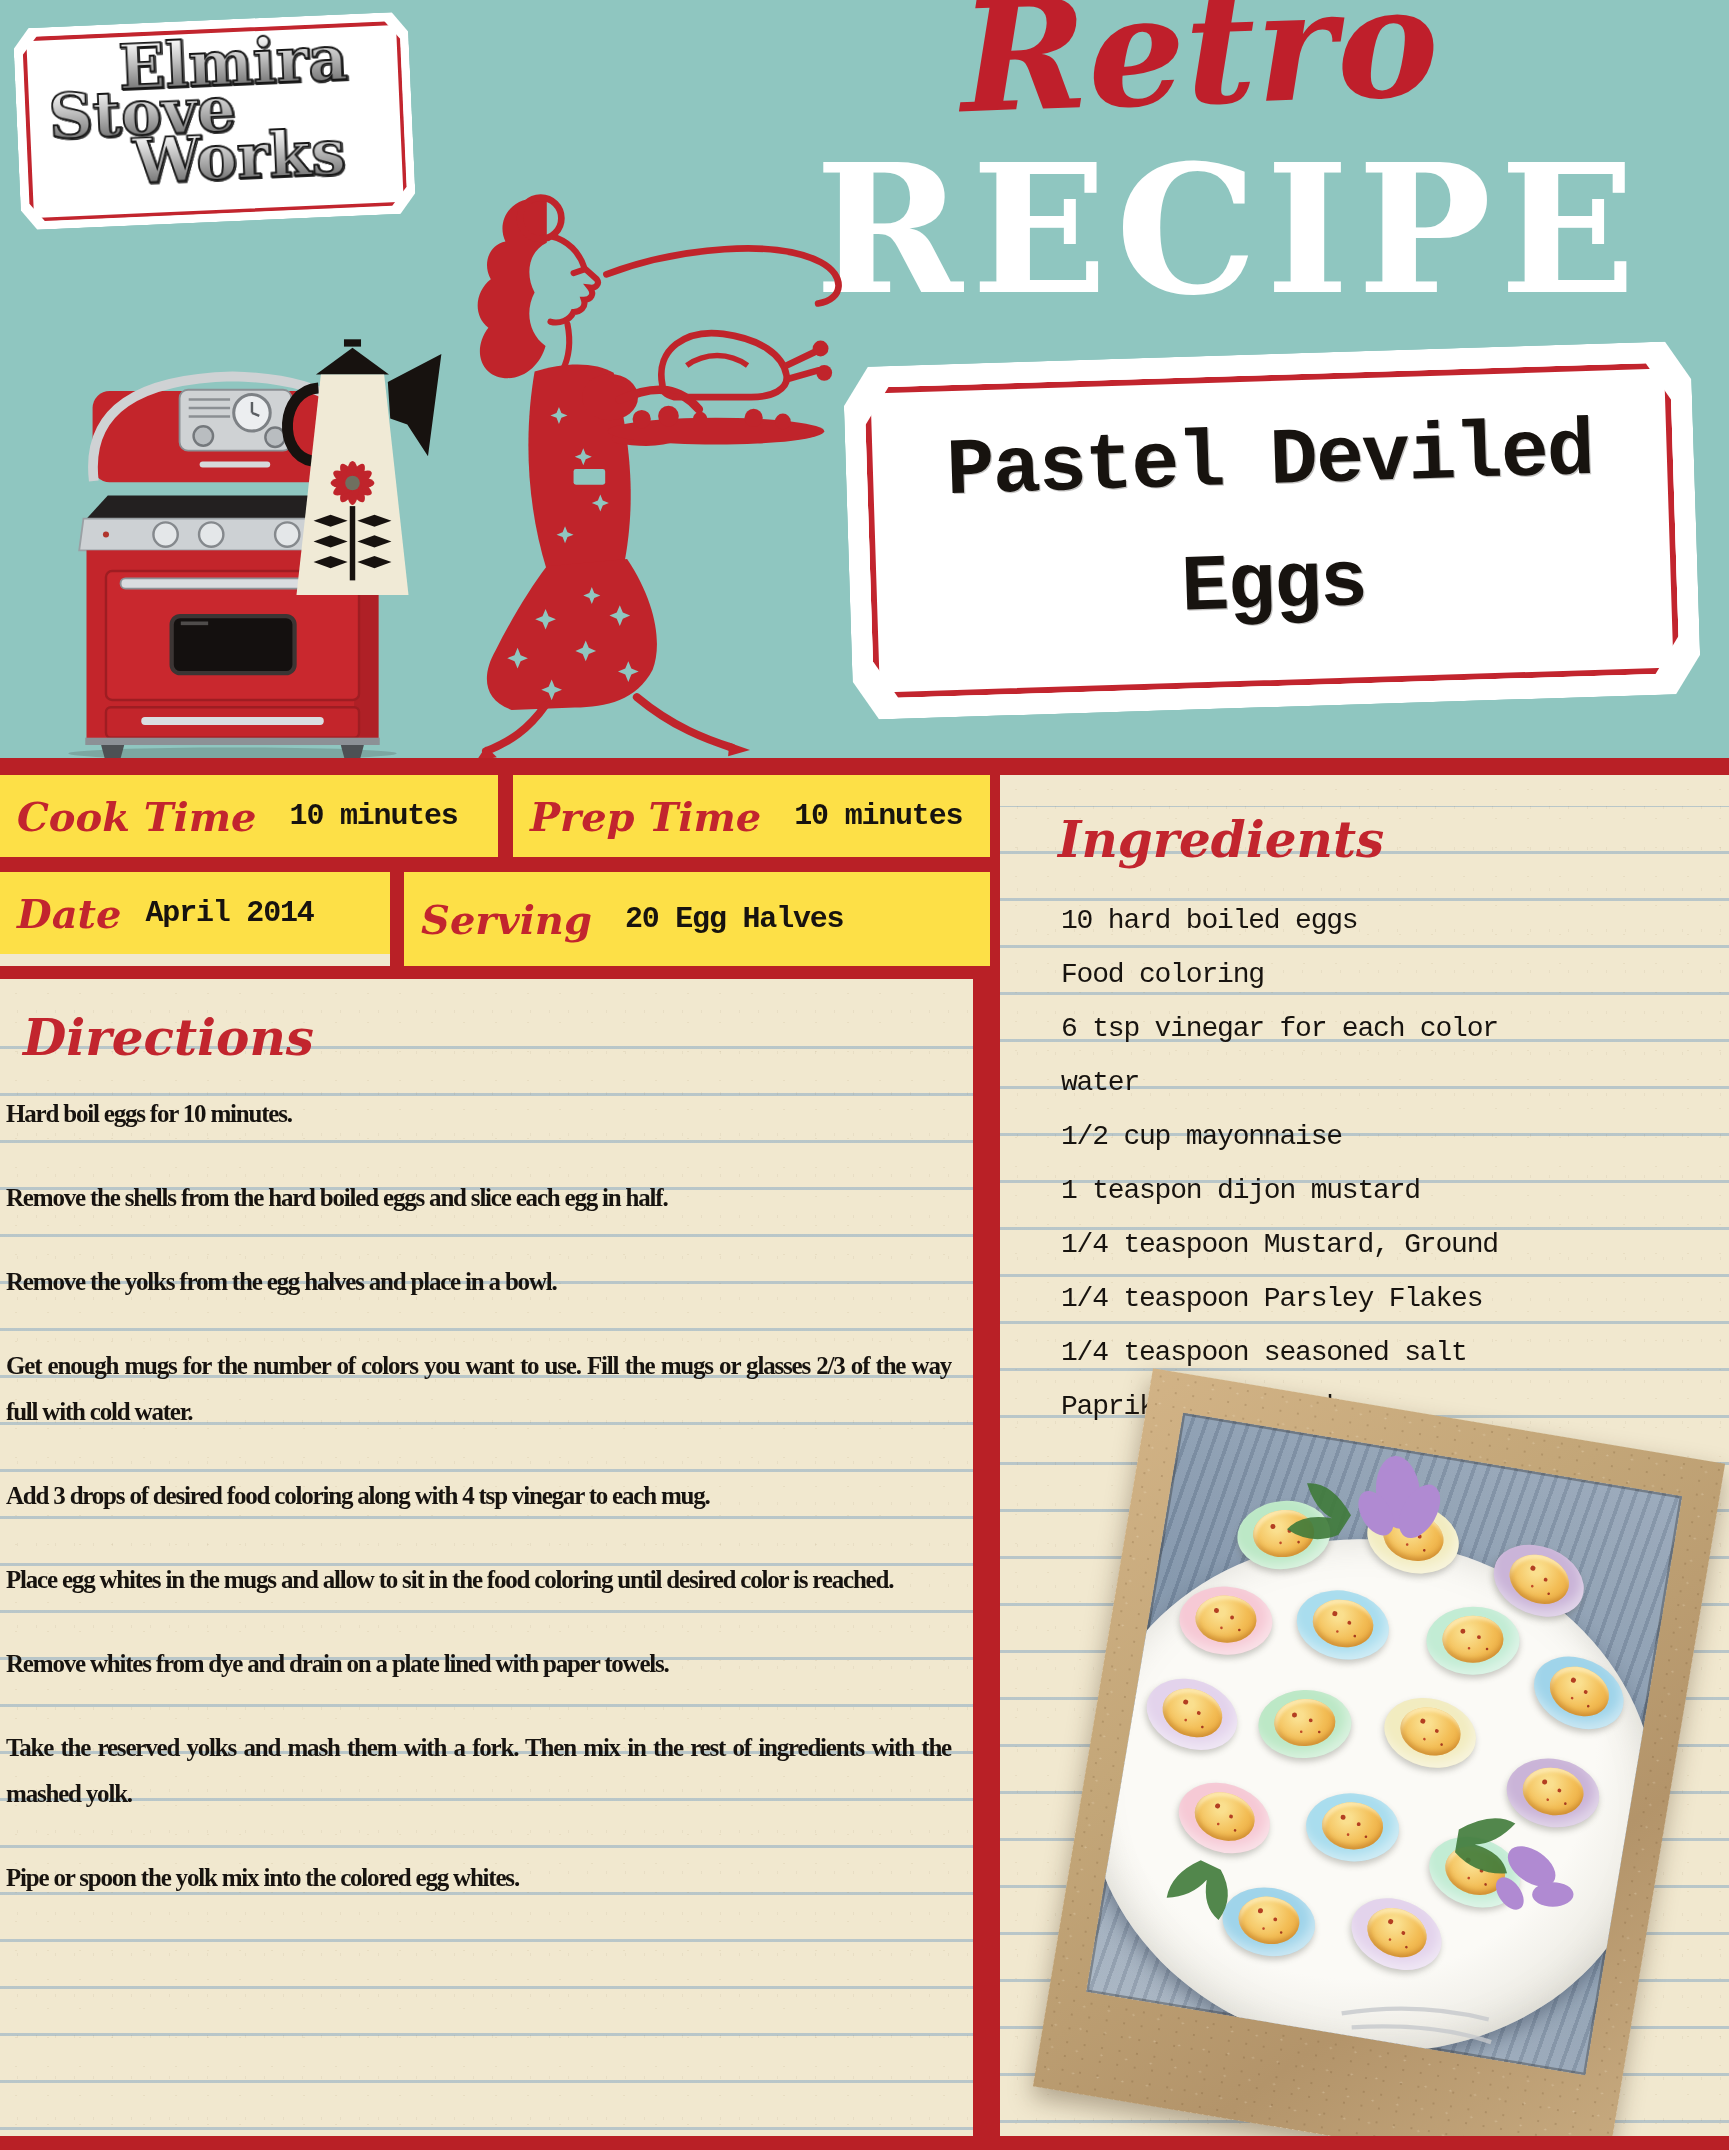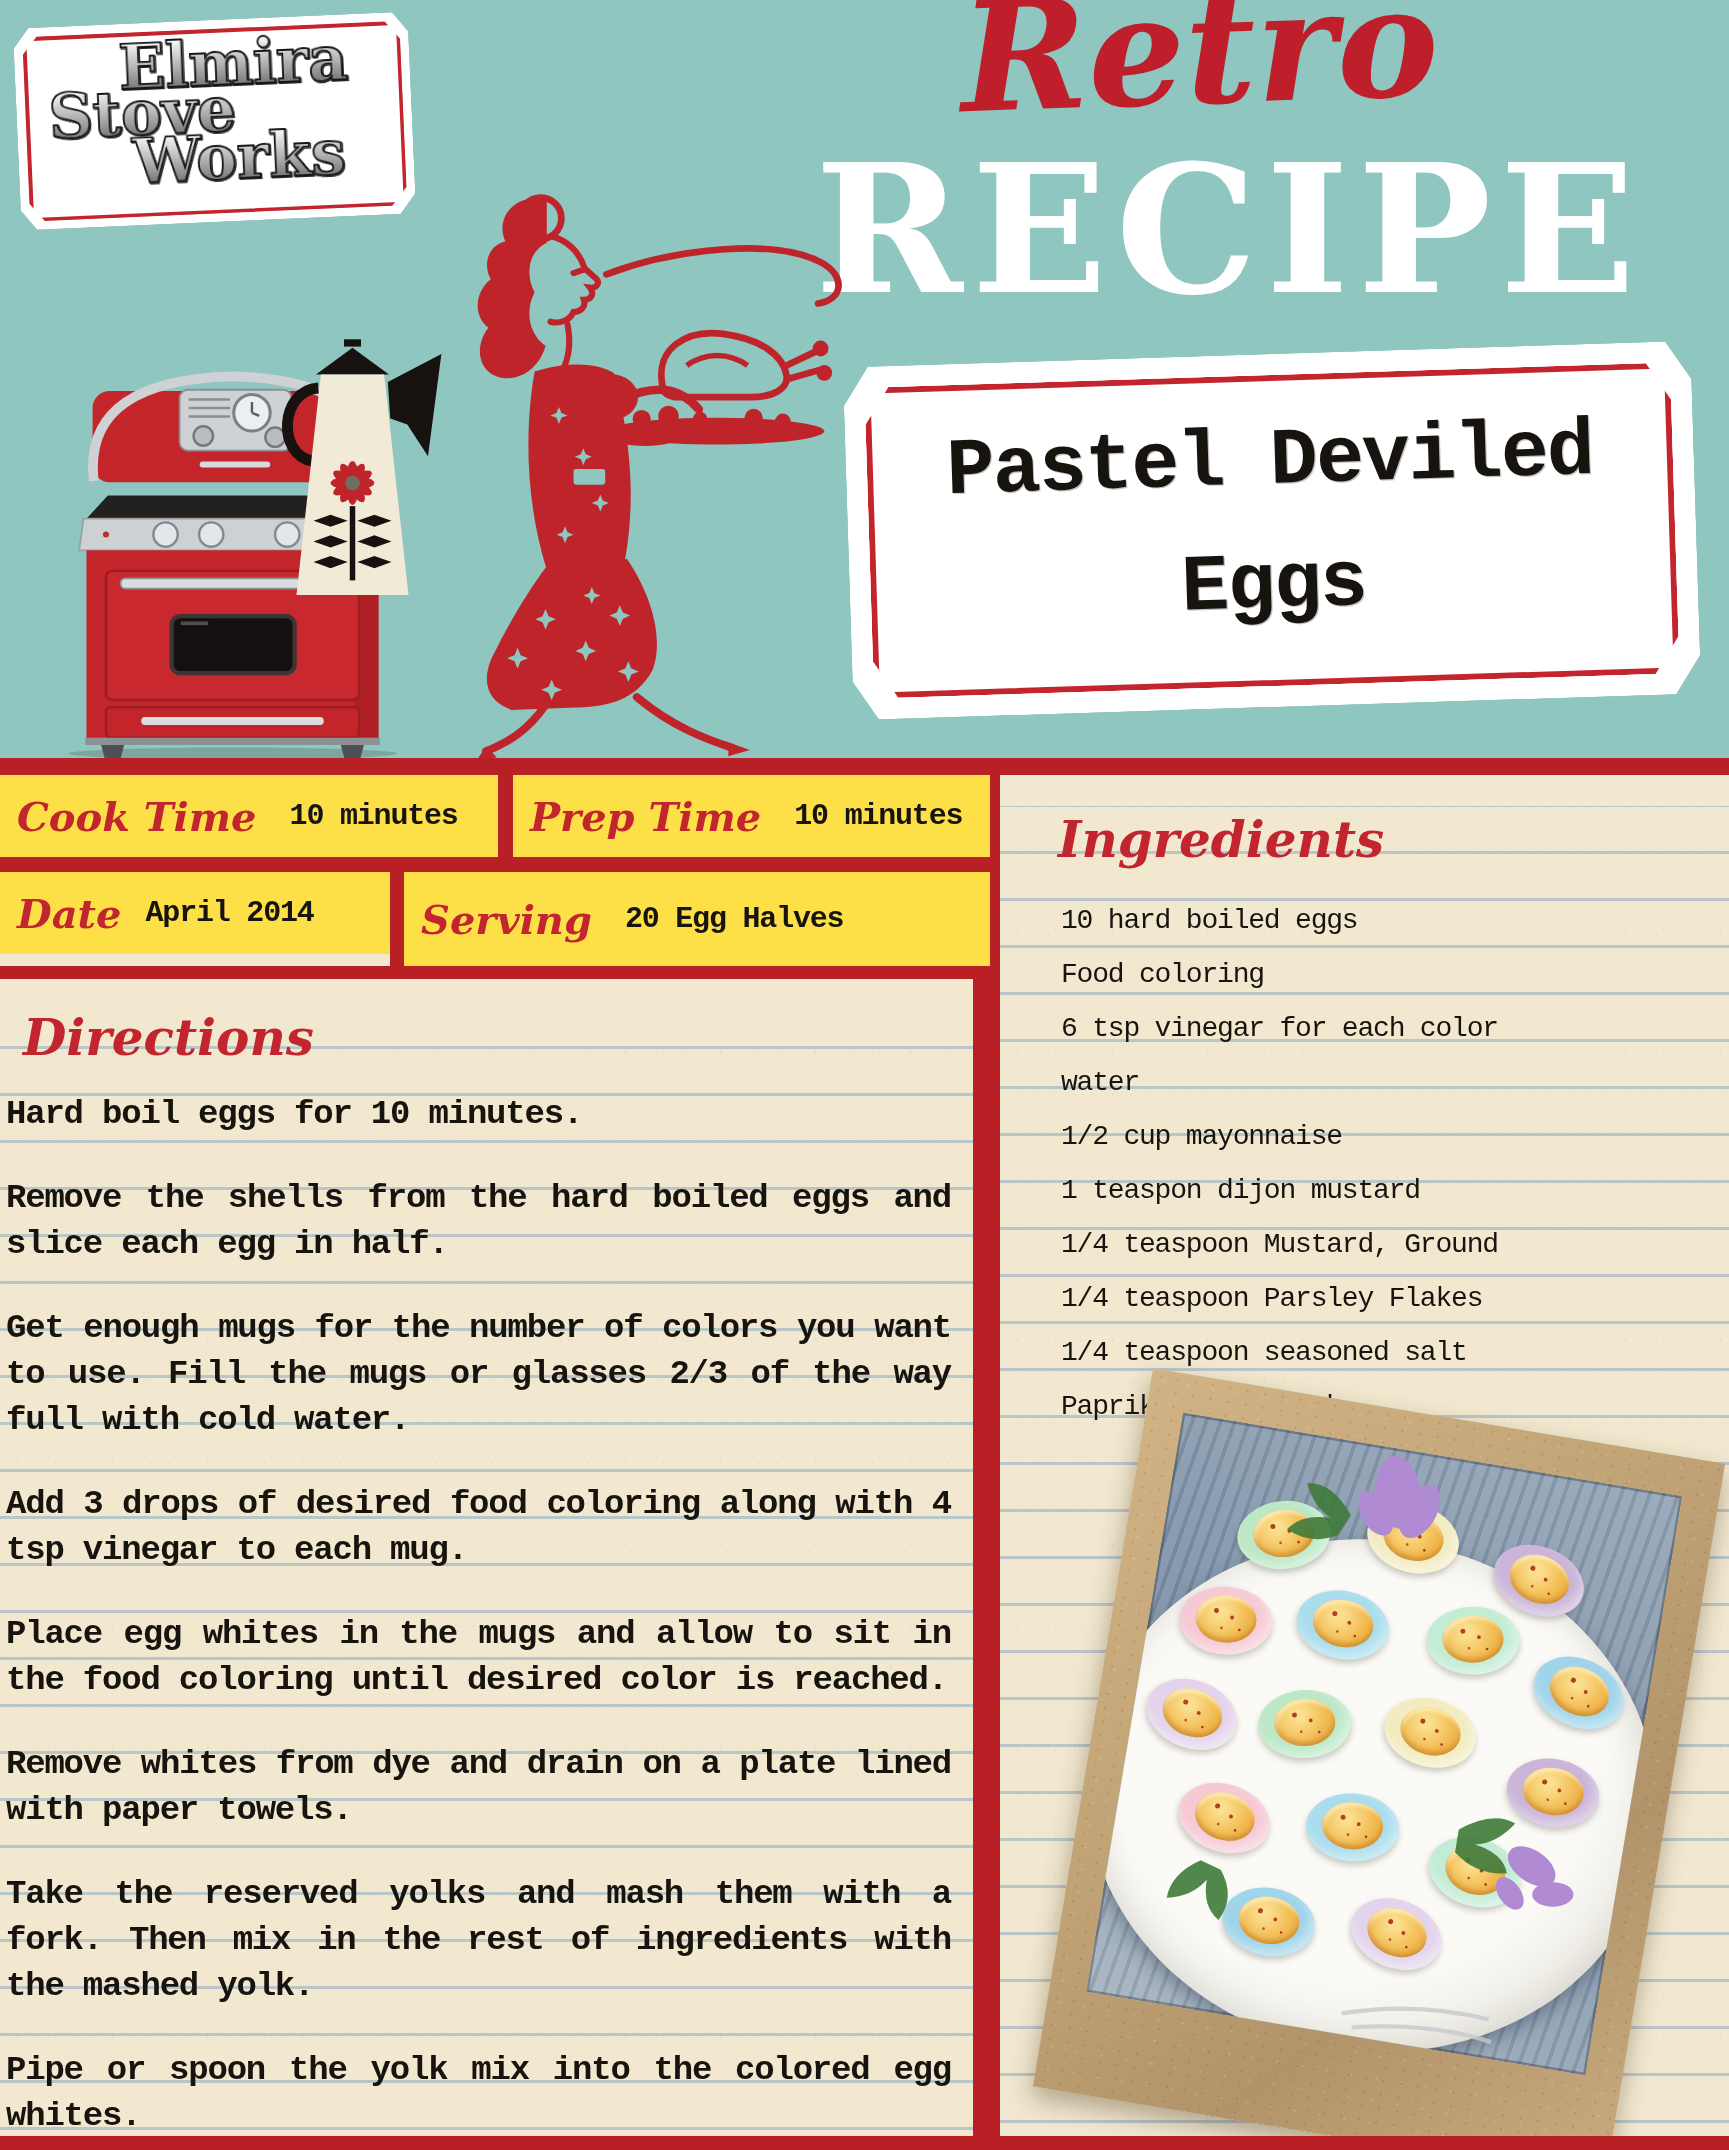--- a/index.html
+++ b/index.html
@@ -43,22 +43,22 @@
   
   .paper{background-color:#f1e8cf;
      background-image:
        radial-gradient(rgba(150,120,70,.10) 0.9px, transparent 1px),
        radial-gradient(rgba(120,95,60,.08) 0.6px, transparent 0.7px),
        repeating-linear-gradient(to bottom, transparent 0 44px, rgba(138,170,196,.55) 44px 47px);
      background-size:32px 29px, 19px 41px, auto;}
   .left-paper{left:0;top:979px;width:973px;height:1157px;background-position:0 0,8px 12px,0 23px;}
   .right-paper{left:1000px;top:775px;width:730px;height:1361px;background-position:0 0,8px 12px,0 32px;}
   .h-script{font-size:50px;line-height:1;}
-  .body-copy{font-family:Liberation Mono, monospace;font-weight:700;color:#17130f;
-     font-size:34px;line-height:46px;letter-spacing:-1.2px;text-align:justify;}
+  .body-copy{font-family:Liberation Serif, serif;font-weight:700;color:#17130f;
+     font-size:25px;line-height:46px;letter-spacing:-1.2px;text-align:justify;}
   .body-copy p{margin:0 0 38px 0;}
   .ing-list{font-family:"Liberation Mono","DejaVu Sans Mono",monospace;font-weight:400;color:#17130f;
      font-size:28px;line-height:54px;letter-spacing:-1.2px;}
   .ing-list p{margin:0;}
   
   .polaroid{left:1089px;top:1411px;width:580px;height:728px;transform:rotate(9.5deg);
      background:linear-gradient(135deg,#d2b386 0%,#c3a678 35%,#b3946a 70%,#c8ab80 100%);
      box-shadow:0 11px 24px rgba(60,40,20,.35);}
   .polaroid::after{content:"";position:absolute;inset:0;
      background-image:radial-gradient(rgba(90,60,25,.18) 1.2px, transparent 1.5px),
@@ -248,20 +248,21 @@
     <span class="type">20 Egg Halves</span>
   </div>
   <div class="abs hr" style="top:966px;"></div>
 
   <div class="abs paper left-paper">
     <div class="script h-script" style="margin:34px 0 28px 23px;">Directions</div>
     <div class="body-copy" style="padding:0 22px 0 6px;">
 
     <p class="step">Hard boil eggs for 10 minutes.</p>
         <p class="step">Remove the shells from the hard boiled eggs and slice each egg in half.</p>
+        <p class="step">Remove the yolks from the egg halves and place in a bowl.</p>
         <p class="step">Get enough mugs for the number of colors you want to use. Fill the mugs or glasses 2/3 of the way full with cold water.</p>
         <p class="step">Add 3 drops of desired food coloring along with 4 tsp vinegar to each mug.</p>
         <p class="step">Place egg whites in the mugs and allow to sit in the food coloring until desired color is reached.</p>
         <p class="step">Remove whites from dye and drain on a plate lined with paper towels.</p>
         <p class="step">Take the reserved yolks and mash them with a fork. Then mix in the rest of ingredients with the mashed yolk.</p>
         <p class="step">Pipe or spoon the yolk mix into the colored egg whites.</p>
       </div>
   </div>
 
   <div class="abs paper right-paper">

